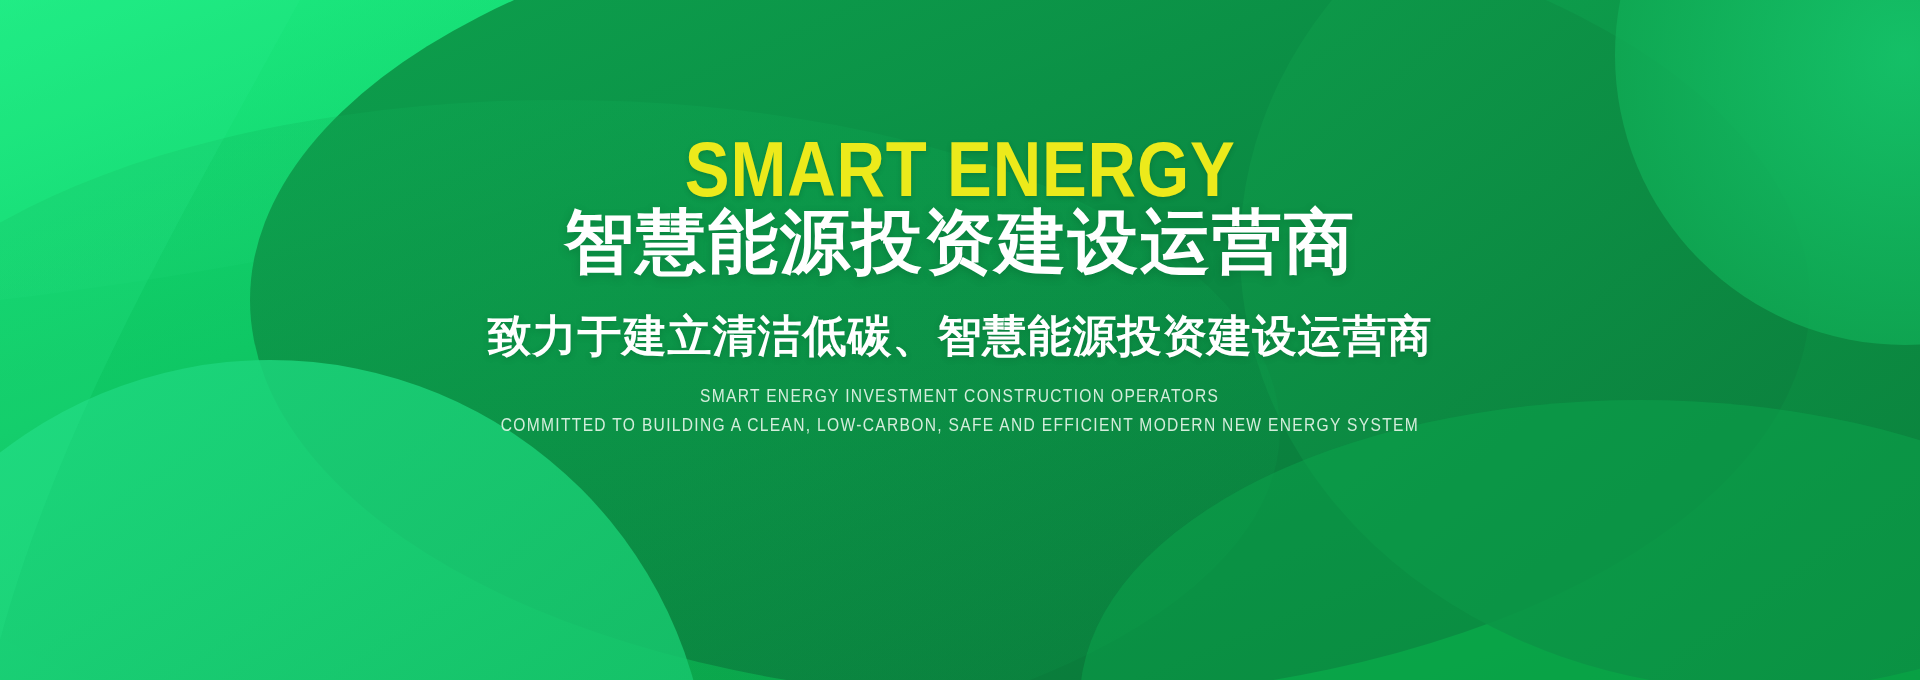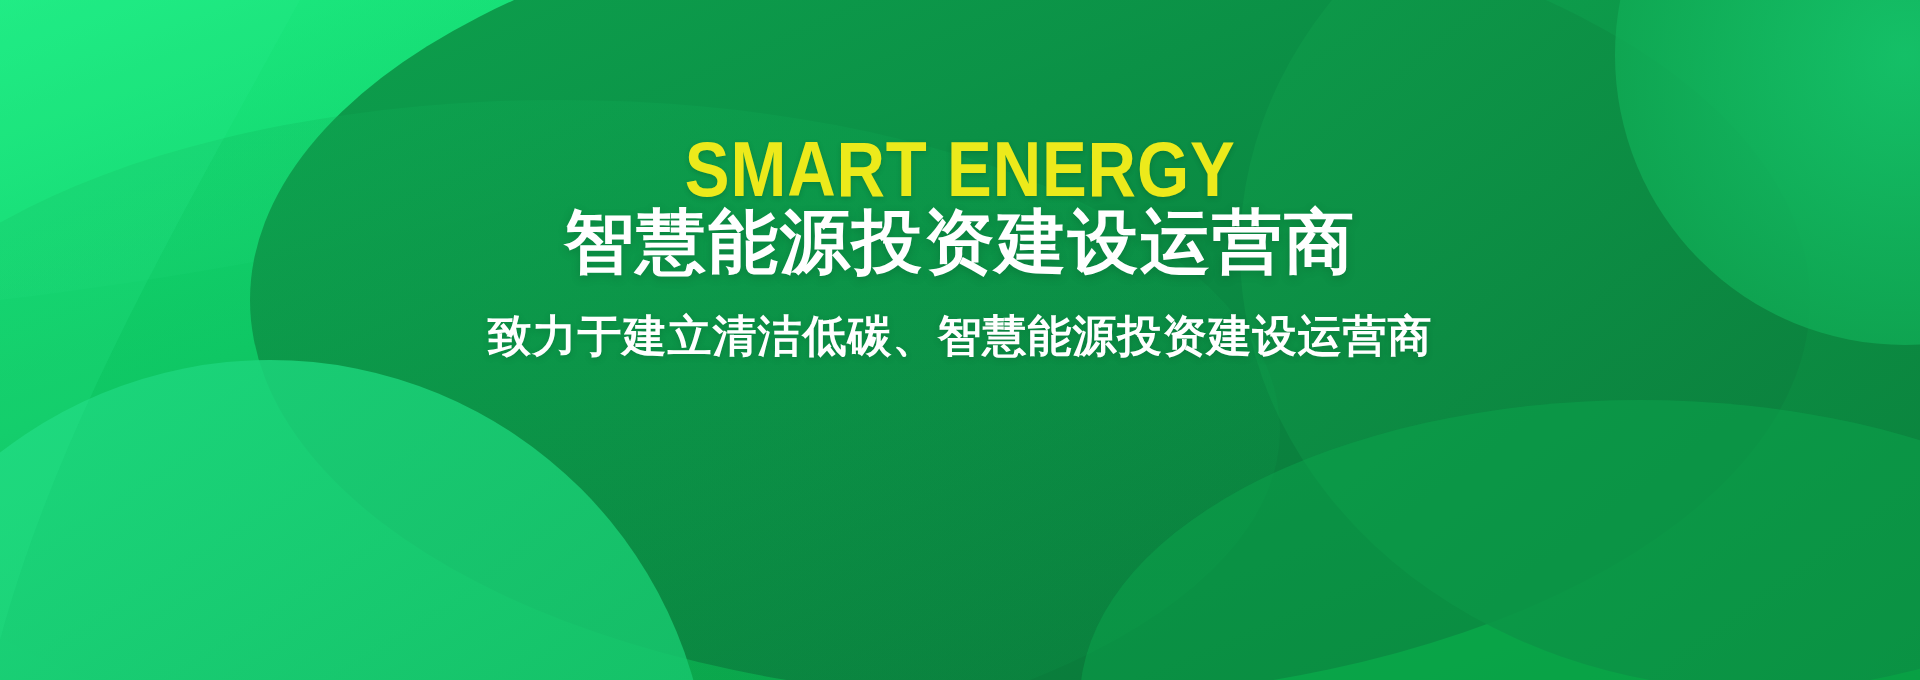--- a/index.html
+++ b/index.html
@@ -140,15 +140,19 @@
     <path d="M0,0 L300,0 C180,220 60,420 0,640 Z" fill="#2af08e" opacity="0.18"></path>
   </svg>
 
   <div class="content">
     <div class="headline-en">SMART ENERGY</div>
 
     <div class="headline-cn">智慧能源投资建设运营商</div>
 
     <div class="subhead-cn">致力于建立清洁低碳、智慧能源投资建设运营商</div>
 
+    <div class="tagline-group">
+      <div class="tagline">SMART ENERGY INVESTMENT CONSTRUCTION OPERATORS</div>
+      <div class="tagline">COMMITTED TO BUILDING A CLEAN, LOW-CARBON, SAFE AND EFFICIENT MODERN NEW ENERGY SYSTEM</div>
+    </div>
   </div>
 
 </div>
 
 </body></html>

